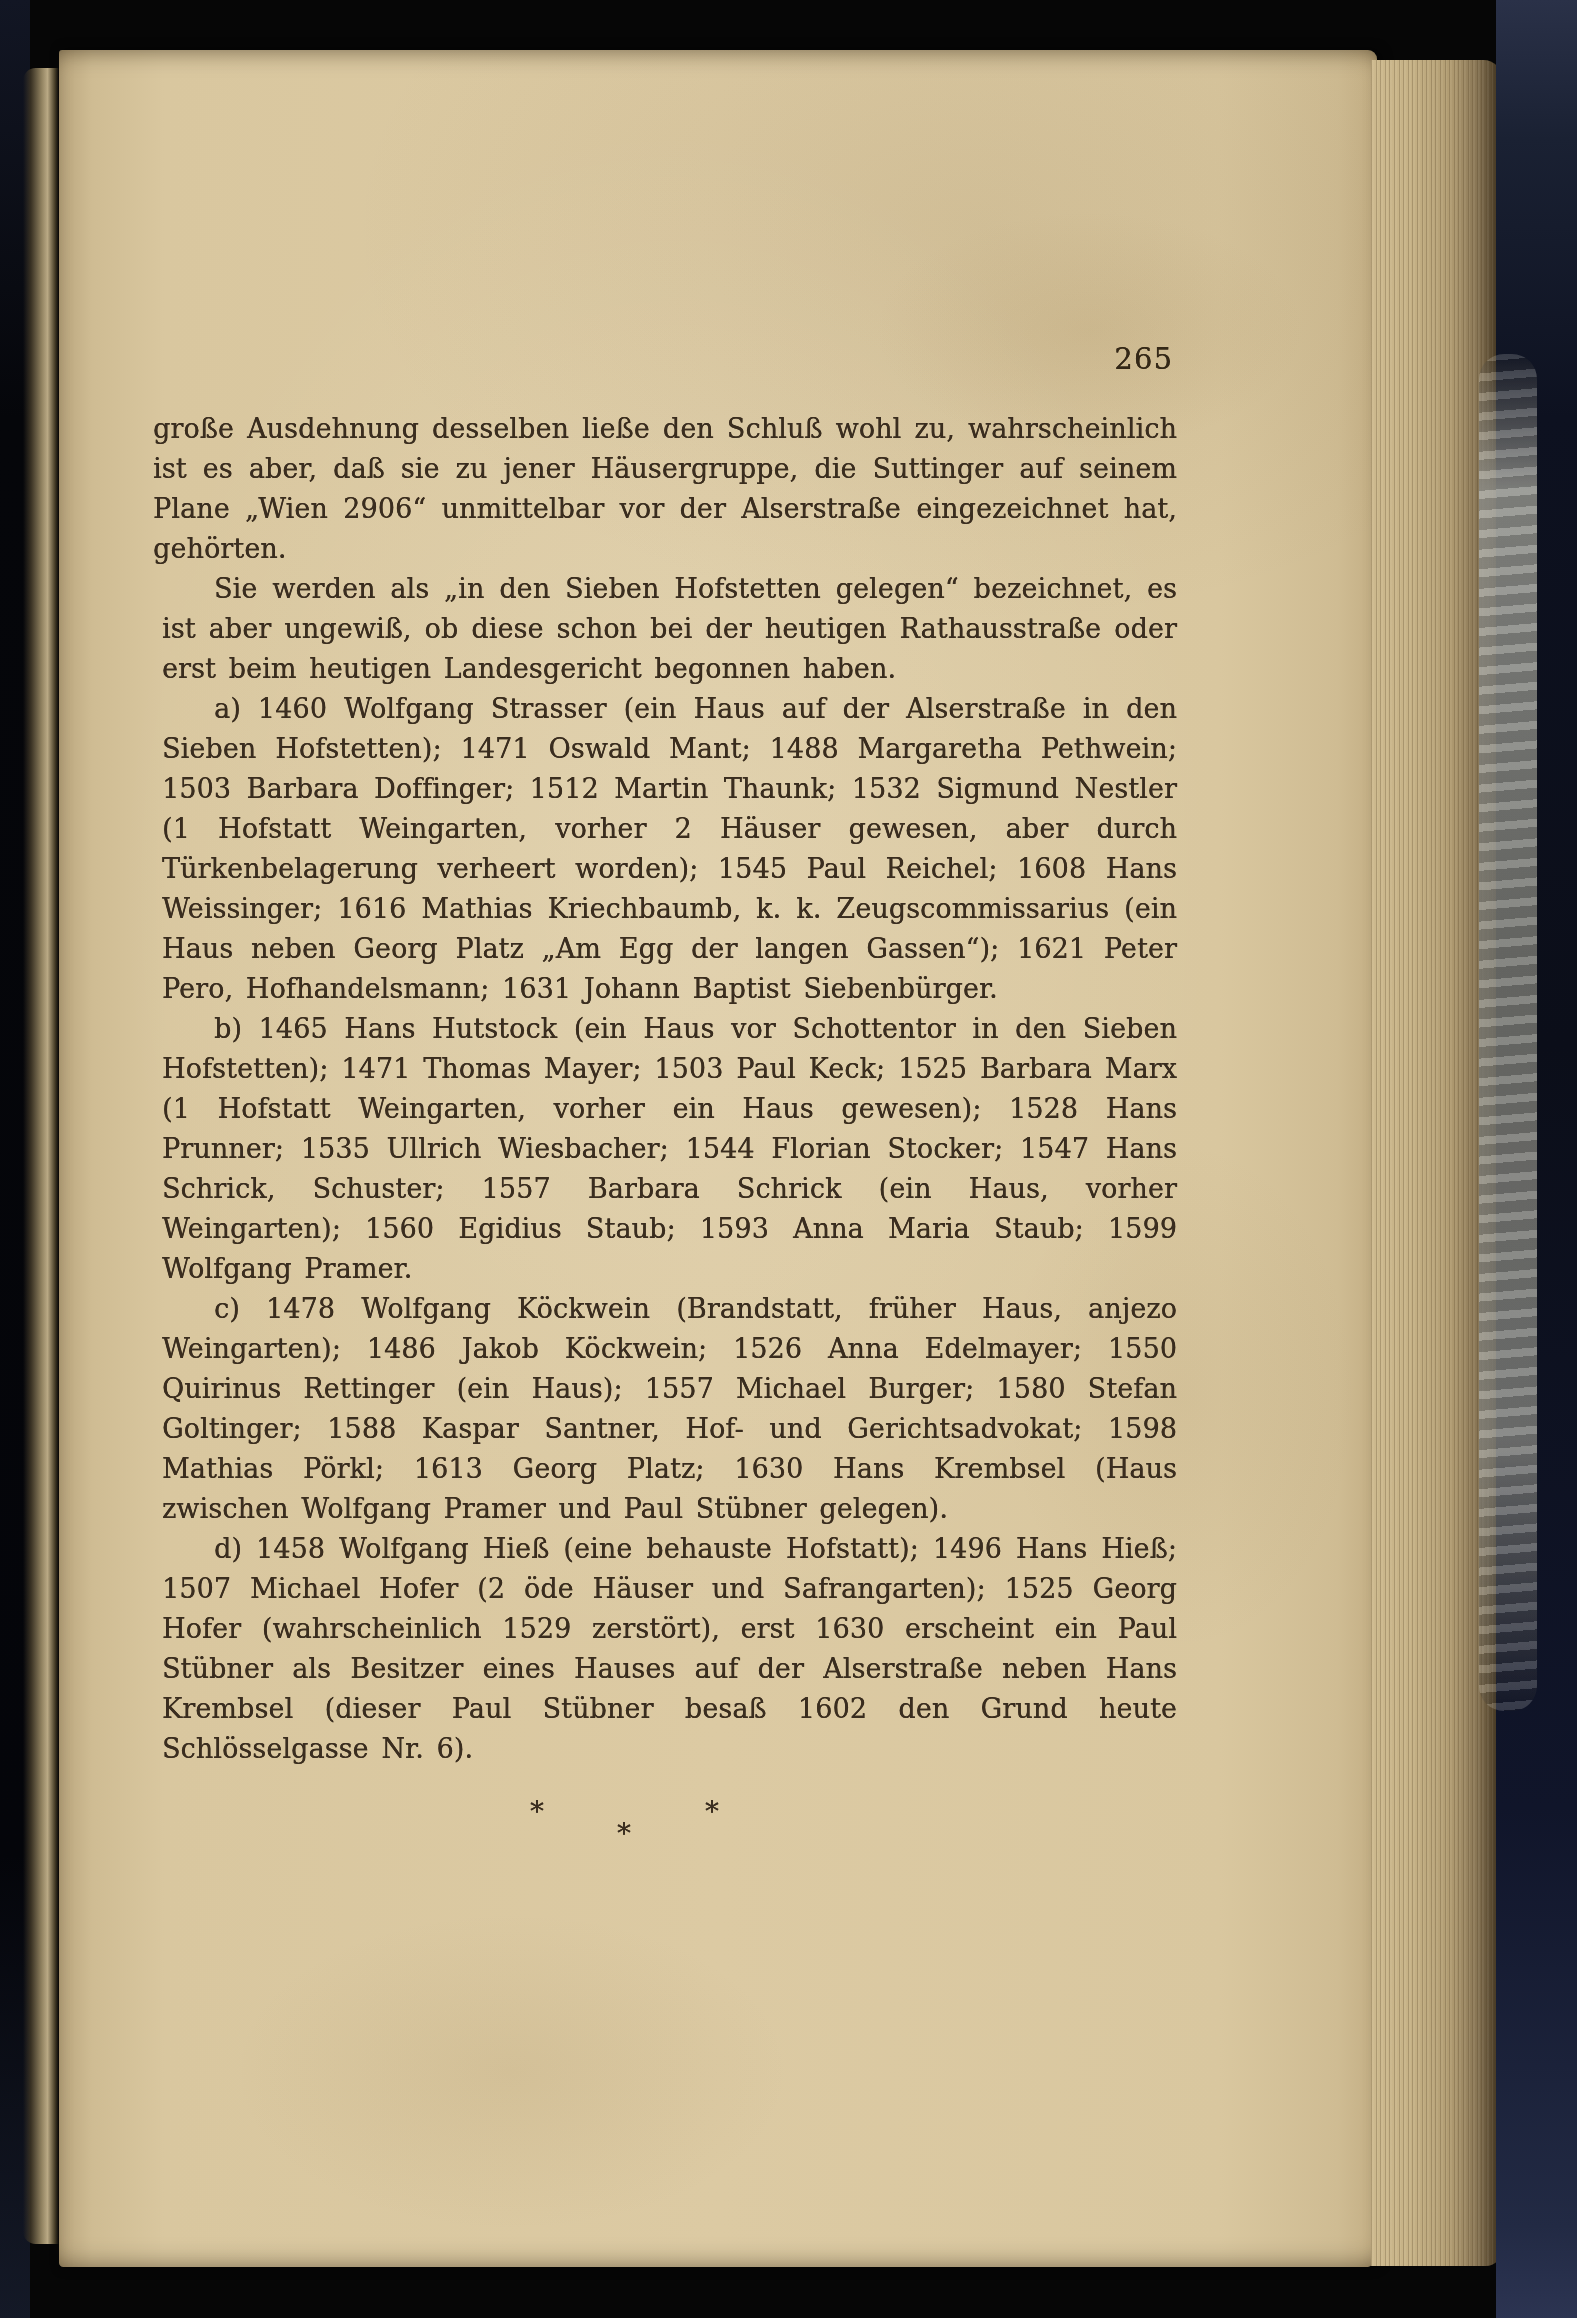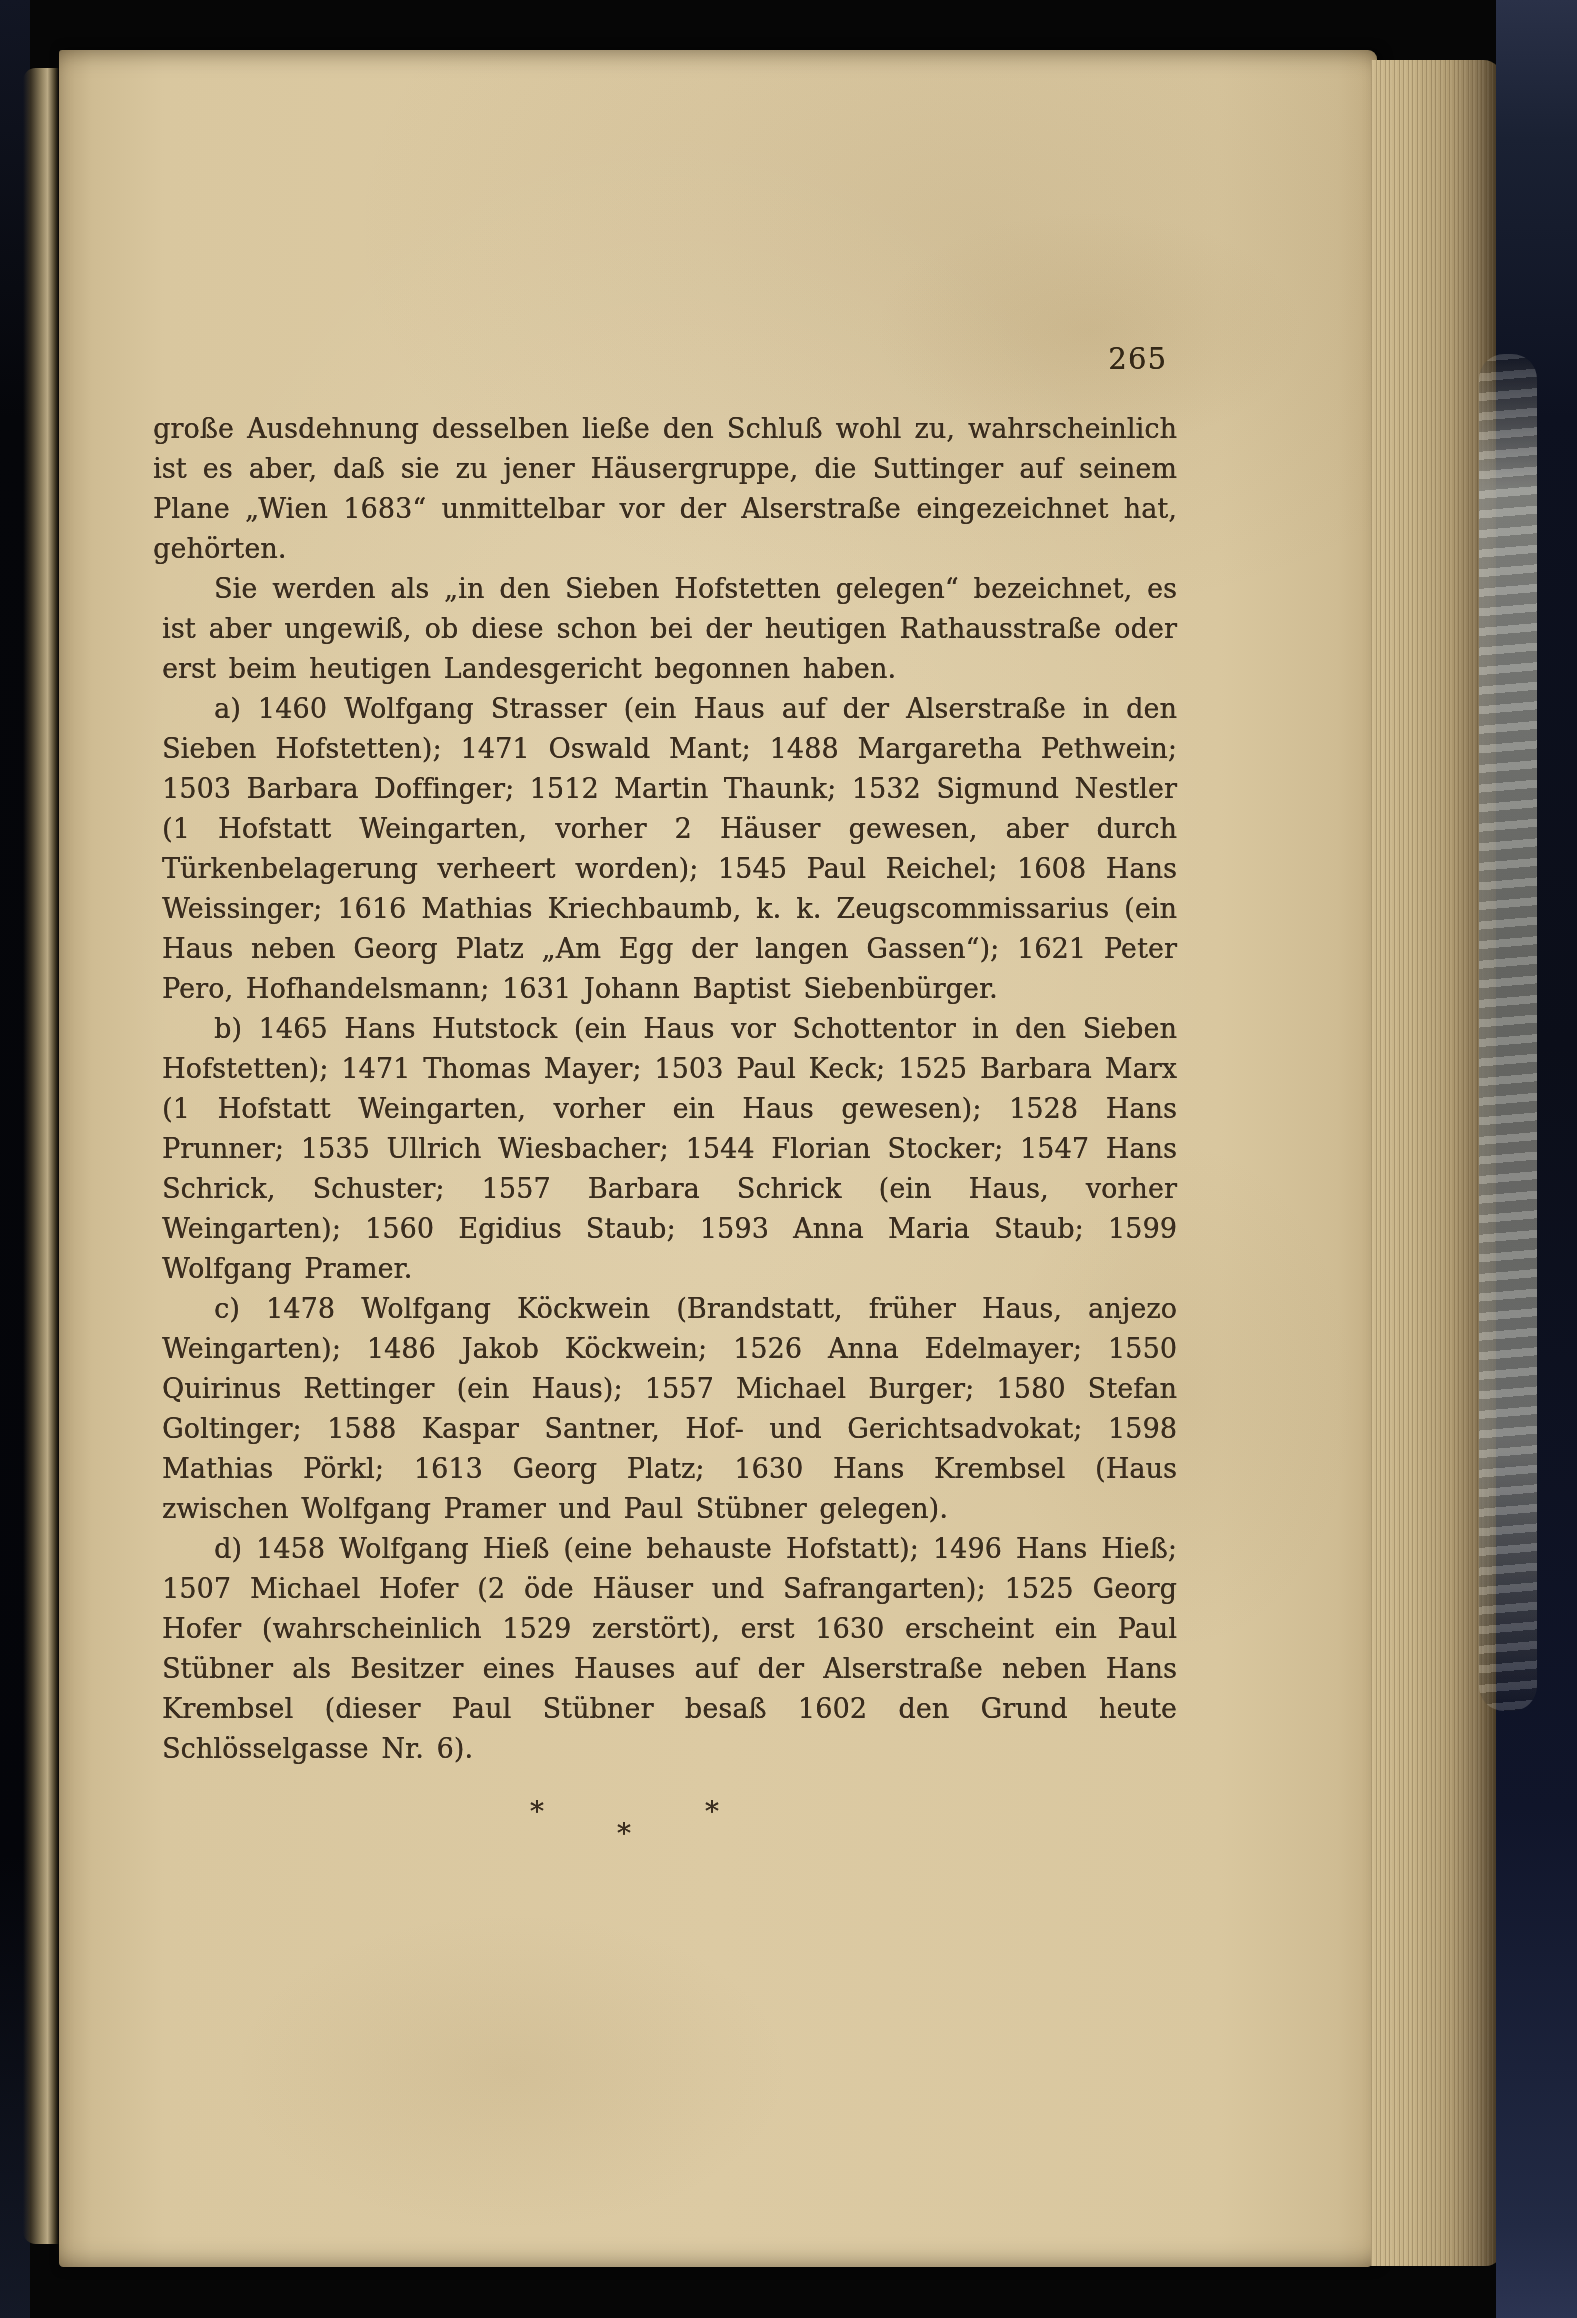--- a/index.html
+++ b/index.html
@@ -84,21 +84,21 @@
   
   .text-block {
     left: 153px; top: 342px; width: 1024px;
     color: #3a2d1f;
     text-shadow: 0.2px 0 0 currentColor;
   }
   .page-number {
     text-align: right;
     font-size: 29px;
     letter-spacing: 1.1px;
-    margin: 0 10px 33px 0;
+    margin: 0 4px 33px 0;
     color: #342817;
   }
   p.para {
     margin: 0;
     font-size: 27px;
     line-height: 40px;
     text-align: justify;
     word-spacing: 4px;
     letter-spacing: 0.1px;
   }
@@ -124,21 +124,21 @@
     <div class="abs paper-stain stain-3"></div>
   </div>
 
   <div class="abs page-edge-stack"></div>
   <div class="abs cover-right"></div>
   <div class="abs spine-marble"></div>
 
   <div class="abs text-block">
     <div class="page-number">265</div>
 
-    <p class="para">große Ausdehnung desselben ließe den Schluß wohl zu, wahrscheinlich ist es aber, daß sie zu jener Häusergruppe, die Suttinger auf seinem Plane „Wien 1683“ unmittelbar vor der Alserstraße eingezeichnet hat, gehörten.</p>
+    <p class="para">große Ausdehnung desselben ließe den Schluß wohl zu, wahrscheinlich ist es aber, daß sie zu jener Häusergruppe, die Suttinger auf seinem Plane „Wien 2906“ unmittelbar vor der Alserstraße eingezeichnet hat, gehörten.</p>
     <p class="para indent">Sie werden als „in den Sieben Hofstetten gelegen“ bezeichnet, es ist aber ungewiß, ob diese schon bei der heutigen Rathausstraße oder erst beim heutigen Landesgericht begonnen haben.</p>
     <p class="para indent">a) 1460 Wolfgang Strasser (ein Haus auf der Alserstraße in den Sieben Hofstetten); 1471 Oswald Mant; 1488 Margaretha Pethwein; 1503 Barbara Doffinger; 1512 Martin Thaunk; 1532 Sigmund Nestler (1 Hofstatt Weingarten, vorher 2 Häuser gewesen, aber durch Türkenbelagerung verheert worden); 1545 Paul Reichel; 1608 Hans Weissinger; 1616 Mathias Kriechbaumb, k. k. Zeugscommissarius (ein Haus neben Georg Platz „Am Egg der langen Gassen“); 1621 Peter Pero, Hofhandelsmann; 1631 Johann Baptist Siebenbürger.</p>
     <p class="para indent">b) 1465 Hans Hutstock (ein Haus vor Schottentor in den Sieben Hofstetten); 1471 Thomas Mayer; 1503 Paul Keck; 1525 Barbara Marx (1 Hofstatt Weingarten, vorher ein Haus gewesen); 1528 Hans Prunner; 1535 Ullrich Wiesbacher; 1544 Florian Stocker; 1547 Hans Schrick, Schuster; 1557 Barbara Schrick (ein Haus, vorher Weingarten); 1560 Egidius Staub; 1593 Anna Maria Staub; 1599 Wolfgang Pramer.</p>
     <p class="para indent">c) 1478 Wolfgang Köckwein (Brandstatt, früher Haus, anjezo Weingarten); 1486 Jakob Köckwein; 1526 Anna Edelmayer; 1550 Quirinus Rettinger (ein Haus); 1557 Michael Burger; 1580 Stefan Goltinger; 1588 Kaspar Santner, Hof- und Gerichtsadvokat; 1598 Mathias Pörkl; 1613 Georg Platz; 1630 Hans Krembsel (Haus zwischen Wolfgang Pramer und Paul Stübner gelegen).</p>
     <p class="para indent">d) 1458 Wolfgang Hieß (eine behauste Hofstatt); 1496 Hans Hieß; 1507 Michael Hofer (2 öde Häuser und Safrangarten); 1525 Georg Hofer (wahrscheinlich 1529 zerstört), erst 1630 erscheint ein Paul Stübner als Besitzer eines Hauses auf der Alserstraße neben Hans Krembsel (dieser Paul Stübner besaß 1602 den Grund heute Schlösselgasse Nr. 6).</p>
 
     <div class="separator">
       <span class="star star-1">*</span>
       <span class="star star-2">*</span>
       <span class="star star-3">*</span>

